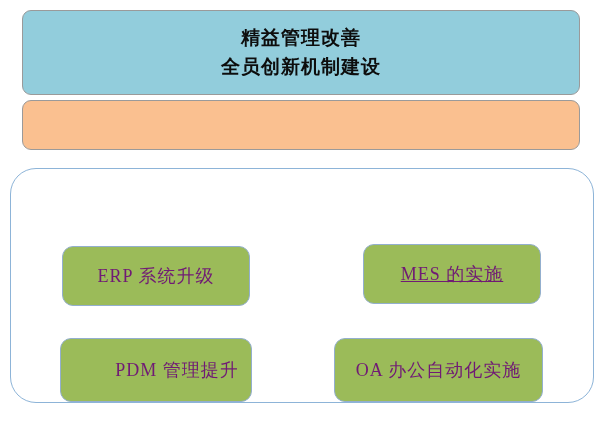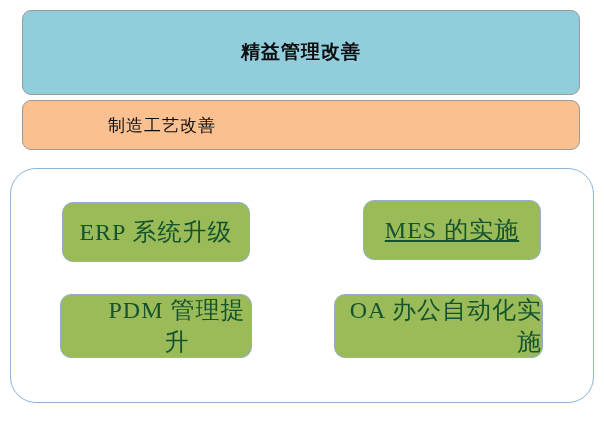--- a/index.html
+++ b/index.html
@@ -87,41 +87,42 @@
   
   .proj-box {
     position: absolute;
     box-sizing: border-box;
     background: #9BBB59;
     border: 1.5px solid #93AFCE;
     border-radius: 11px;
     display: flex;
     align-items: center;
     justify-content: center;
-    font-size: 24px;
-    color: #14532d;
+    font-size: 18px;
+    color: #701a75;
     letter-spacing: 1px;
     text-align: center;
+    margin-top: 44px;
   }
   .proj-erp { left: 62px;  top: 202px; width: 188px; height: 60px; }
   .proj-mes { left: 363px; top: 200px; width: 178px; height: 60px; text-decoration: underline; }
   .proj-pdm { left: 60px;  top: 294px; width: 192px; height: 64px; padding-left: 42px; }
   .proj-oa  { left: 334px; top: 294px; width: 209px; height: 64px; text-align: right; }
 </style>
 </head>
 <body>
 
 <div class="canvas">
 
   <div class="banner-blue">
     <div class="line">精益管理改善</div>
+    <div class="line">全员创新机制建设</div>
   </div>
 
   <div class="banner-orange">
-    <div class="slot slot-left">制造工艺改善</div>
   </div>
 
   <div class="project-container"></div>
 
   <div class="proj-box proj-erp">ERP 系统升级</div>
 
   <div class="proj-box proj-mes">MES 的实施</div>
 
   <div class="proj-box proj-pdm">PDM 管理提升</div>
 

